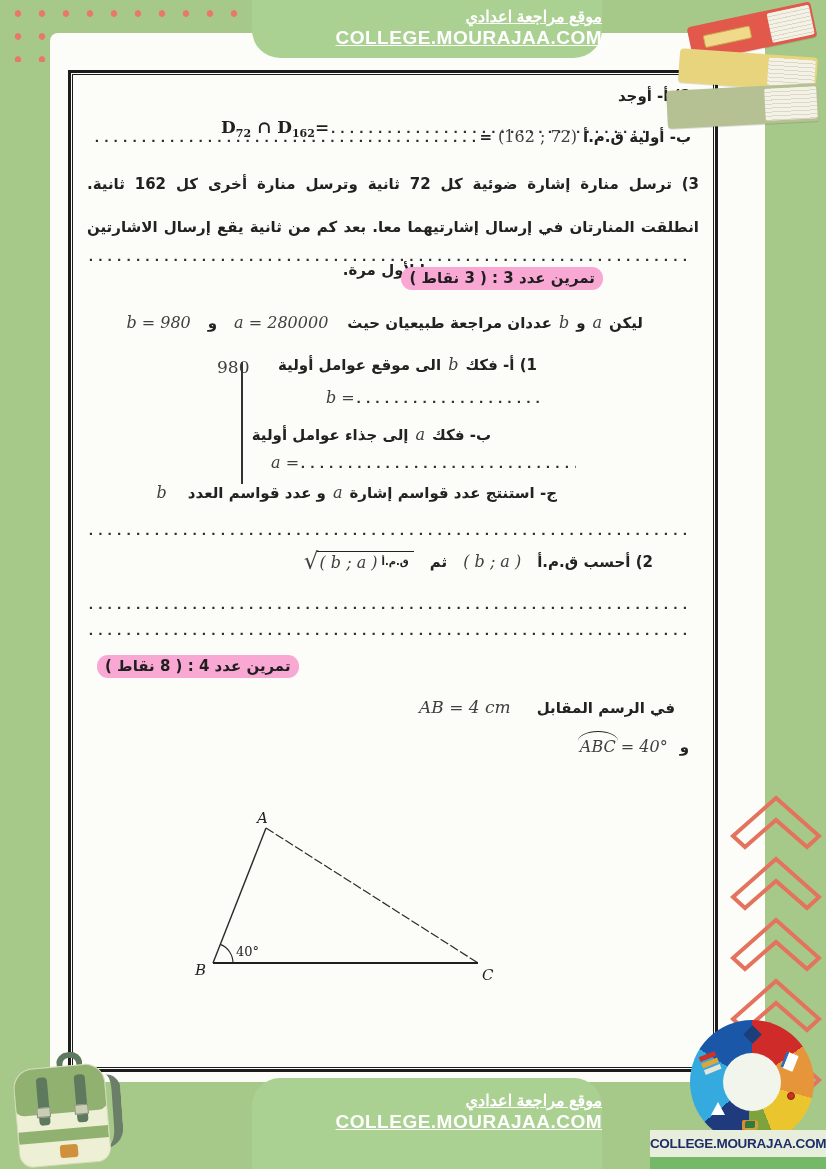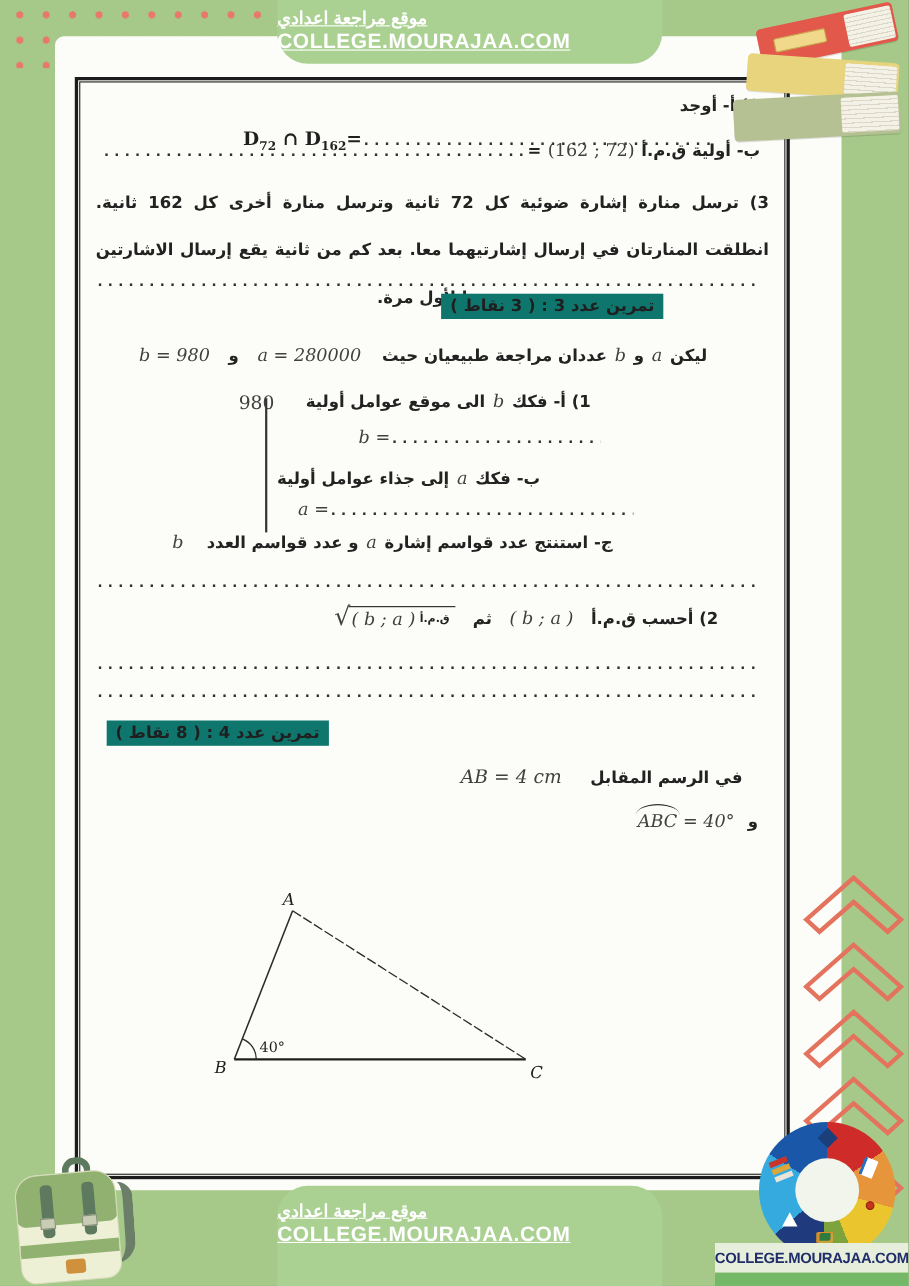--- a/index.html
+++ b/index.html
@@ -29,38 +29,38 @@
   .rtl { direction:rtl; }
   .math { font-family:"DejaVu Serif", serif; font-style:italic; font-size:16px; color:#404040; white-space:nowrap; }
   .mupright { font-style:normal;margin-left:28px; }
   .dotsleader {
     overflow:hidden; white-space:nowrap; font-size:13px; letter-spacing:1.6px;
     font-weight:700; color:#2e2e2e; font-family:"DejaVu Sans Mono", monospace;
   }
   .ansline { height:15px; overflow:hidden; white-space:nowrap; font-size:13px; letter-spacing:1.6px;
     font-weight:700; color:#2e2e2e; font-family:"DejaVu Sans Mono", monospace; }
 
-  .extitle { display:inline-block; background:#0f766e; padding:2px 8px 3px; font-weight:700; font-size:15px; white-space:nowrap; }
+  .extitle { display:inline-block; background:#f9a8d4; padding:2px 8px 3px; font-weight:700; font-size:15px; white-space:nowrap;border-radius:11px; }
 
   .row { display:flex; align-items:baseline; }
 
   .setexpr { font-family:"DejaVu Serif", serif; font-weight:700; font-size:17px; font-style:normal;margin-top:32px; }
   .setexpr sub { font-size:11px; }
 
   .sqrt { display:inline-flex; direction:ltr; align-items:flex-start; }
   .sqrt-sign { font-size:23px; line-height:20px; font-style:normal; font-weight:400; margin-right:-2px; }
   .radicand { direction:rtl; border-top:1.6px solid #222; padding:1px 5px 0 3px; display:inline-flex; align-items:baseline; gap:4px; }
   .rad-fn { font-size:10px; position:relative; top:-3px; font-weight:600; }
 
   .hat { position:relative; display:inline-block; }
   .hat::before { content:""; position:absolute; left:-2px; right:-2px; top:-6px; height:9px;
     border-top:1.6px solid #222; border-radius:50% 50% 0 0 / 100% 100% 0 0; }
 
   
-  .banner { left:252px; width:350px; text-align:left; background:#abd192; z-index:6; }
+  .banner { left:252px; width:350px; text-align:right; background:#abd192; z-index:6; }
   .banner-top { top:0; height:58px; border-radius:0 0 28px 28px; padding-top:7px; }
   .banner-bottom { top:1078px; height:91px; border-radius:28px 28px 0 0; padding-top:13px; }
   .banner a, .banner .bl { color:#ffffff; font-weight:700; text-decoration:underline; display:block;
     font-family:"Liberation Sans", sans-serif; }
   .banner .l1 { font-size:16px; }
   .banner .l2 { font-size:19px; letter-spacing:.5px; margin-top:1px; }
 
   
   .books { left:665px; top:0; width:161px; height:122px; z-index:7; }
   .book { position:absolute; border-radius:4px; box-shadow:0 1px 0 rgba(0,0,0,.12); }

